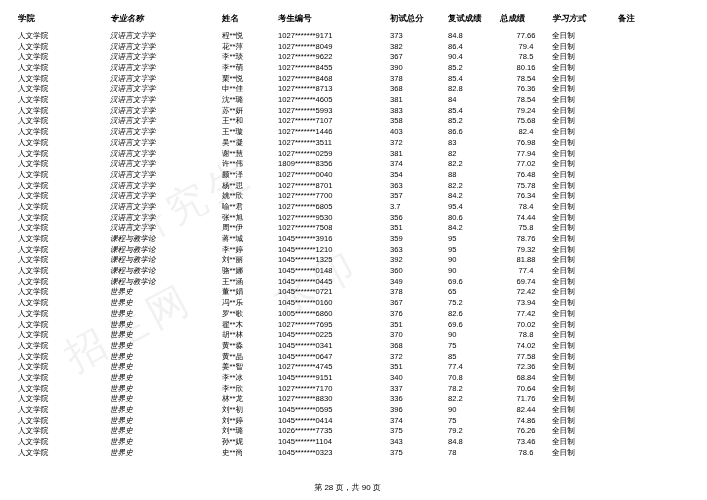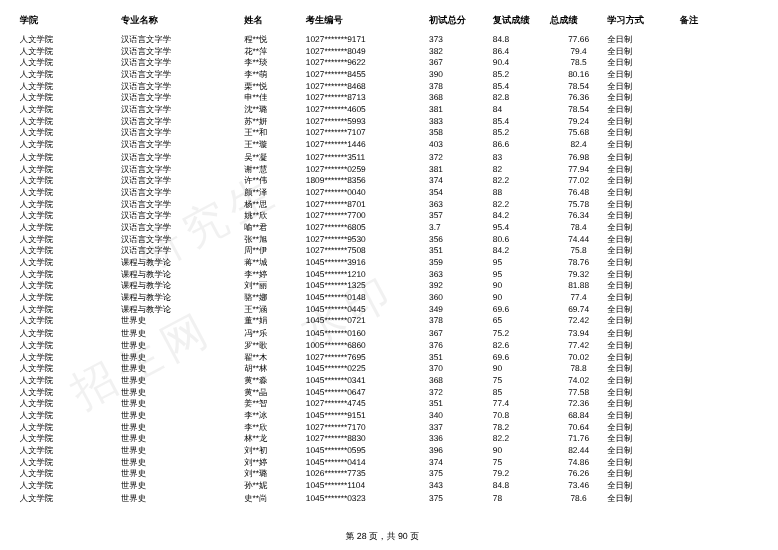--- a/index.html
+++ b/index.html
@@ -36,37 +36,37 @@
     text-align: left;
     white-space: nowrap;
   }
   table.grid td {
     padding: 1.55px 0;
     white-space: nowrap;
     vertical-align: bottom;
   }
   
   .c-college   { width: 92px;  text-align: left; padding-left: 6px; }
-  .c-major     { width: 112px; text-align: left; padding-left: 8px; }
+  .c-major     { width: 112px; text-align: left; padding-left: 8px; font-style: italic; }
   .c-name      { width: 56px;  text-align: left; padding-left: 4px; }
   .c-exam      { width: 112px; text-align: left; }
   .c-pre       { width: 58px;  text-align: left; }
   .c-re        { width: 52px;  text-align: left; }
   .c-total     { width: 52px;  text-align: center; }
   .c-mode      { width: 66px;  text-align: left; }
   .c-remark    { width: auto;  text-align: left; }
 
   th.c-college { padding-left: 56px; }
   th.c-major   { padding-left: 22px; }
   th.c-name    { padding-left: 4px; }
   th.c-exam    { padding-left: 2px; }
   th.c-pre     { padding-left: 0; }
   th.c-re      { padding-left: 0; }
   th.c-total   { padding-left: 0; }
-  th.c-mode    { padding-left: 0; }
+  th.c-mode    { padding-left: 0; font-style: italic; }
   th.c-remark  { padding-left: 66px; margin-top: 24px; }
 
   .footer {
     position: absolute;
     left: 0;
     right: 12px;
     bottom: 7px;
     text-align: center;
     font-size: 8px;
   }

